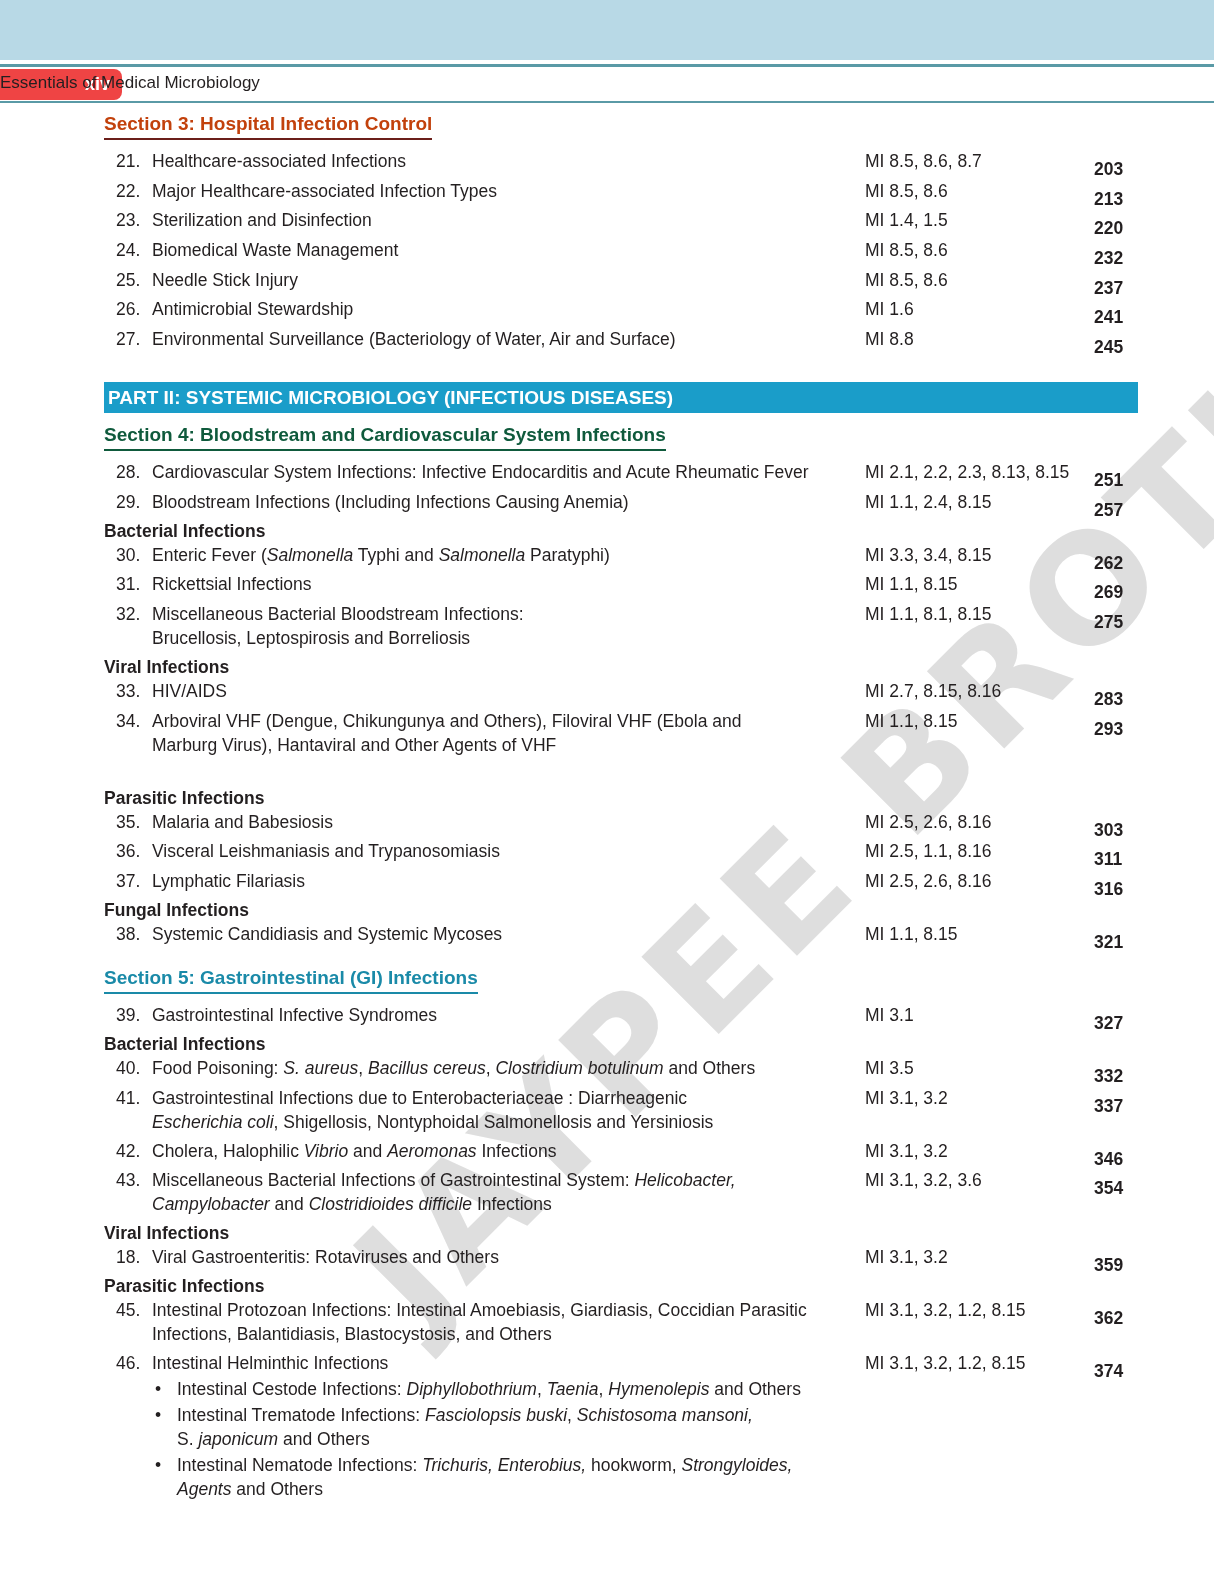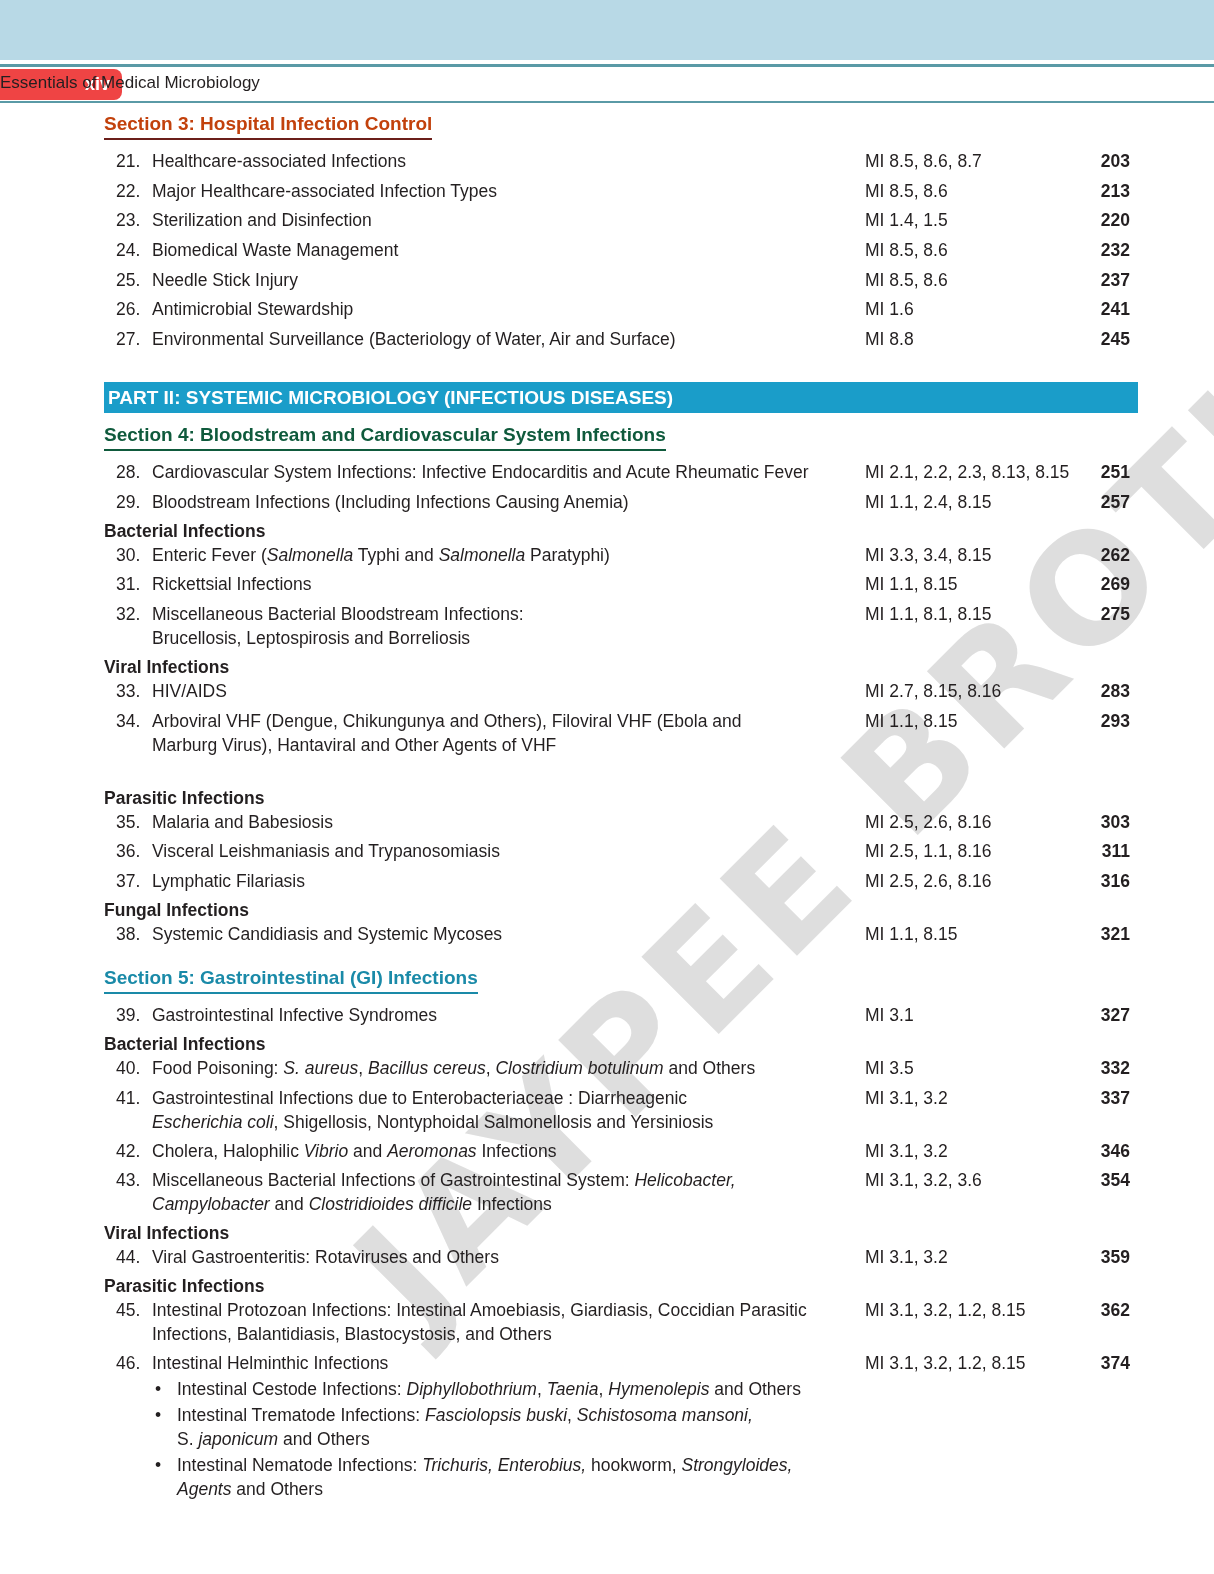--- a/index.html
+++ b/index.html
@@ -19,21 +19,21 @@
   .sec-maroon { color: #c2410c; border-color: #6b1f1a; }
   .sec-green { color: #0f5a3c; border-color: #0f5a3c; }
   .sec-teal { color: #1a8aa8; border-color: #1a8aa8; }
 
   .part-bar { background: #1a9dc9; color: #fff; font-weight: bold; font-size: 19px; height: 31px; line-height: 31px; padding-left: 4px; width: 1034px; }
 
   .row { position: relative; font-size: 17.5px; line-height: 24px; }
   .row .num { position: absolute; left: 12px; width: 36px; }
   .row .title { margin-left: 48px; width: 690px; }
   .row .mi { position: absolute; left: 761px; top: 0; width: 210px; }
-  .row .pg { position: absolute; left: 990px; top: 0; font-weight: bold; width: 36px; text-align: right; }
+  .row .pg { position: absolute; left: 990px; top: 8px; font-weight: bold; width: 36px; }
 
   .subhead { font-size: 17.5px; font-weight: bold; color: #231f20; line-height: 24px; font-weight: 600; }
 
   .bullet { position: relative; margin-left: 73px; font-size: 17.5px; line-height: 24px; width: 680px; }
   .bullet .dot { position: absolute; left: -22px; top: 0; }
 
   i { font-style: italic; }
 
   .watermark { position: absolute; left: 140px; top: 620px; font-size: 150px; font-weight: bold; color: transparent; -webkit-text-stroke: 0; color: rgba(160,160,160,0.35); letter-spacing: 8px; transform: rotate(-45deg); transform-origin: center; white-space: nowrap; pointer-events: none; font-family: "DejaVu Sans", sans-serif; }
 </style>
@@ -218,21 +218,21 @@
   <div class="row" style="height:53px">
       <span class="num">43.</span>
       <div class="title"><span>Miscellaneous Bacterial Infections of Gastrointestinal System: </span><i>Helicobacter,</i></div>
       <div class="title"><i>Campylobacter</i><span> and </span><i>Clostridioides difficile</i><span> Infections</span></div>
       <span class="mi">MI 3.1, 3.2, 3.6</span>
       <span class="pg">354</span>
     </div>
 
   <div class="subhead">Viral Infections</div>
   <div class="row" style="height:29px">
-      <span class="num">44.</span>
+      <span class="num">18.</span>
       <div class="title">Viral Gastroenteritis: Rotaviruses and Others</div>
       <span class="mi">MI 3.1, 3.2</span>
       <span class="pg">359</span>
     </div>
 
   <div class="subhead">Parasitic Infections</div>
   <div class="row" style="height:53px">
       <span class="num">45.</span>
       <div class="title" style="width:700px">Intestinal Protozoan Infections: Intestinal Amoebiasis,  Giardiasis, Coccidian Parasitic</div>
       <div class="title">Infections, Balantidiasis, Blastocystosis, and Others</div>

